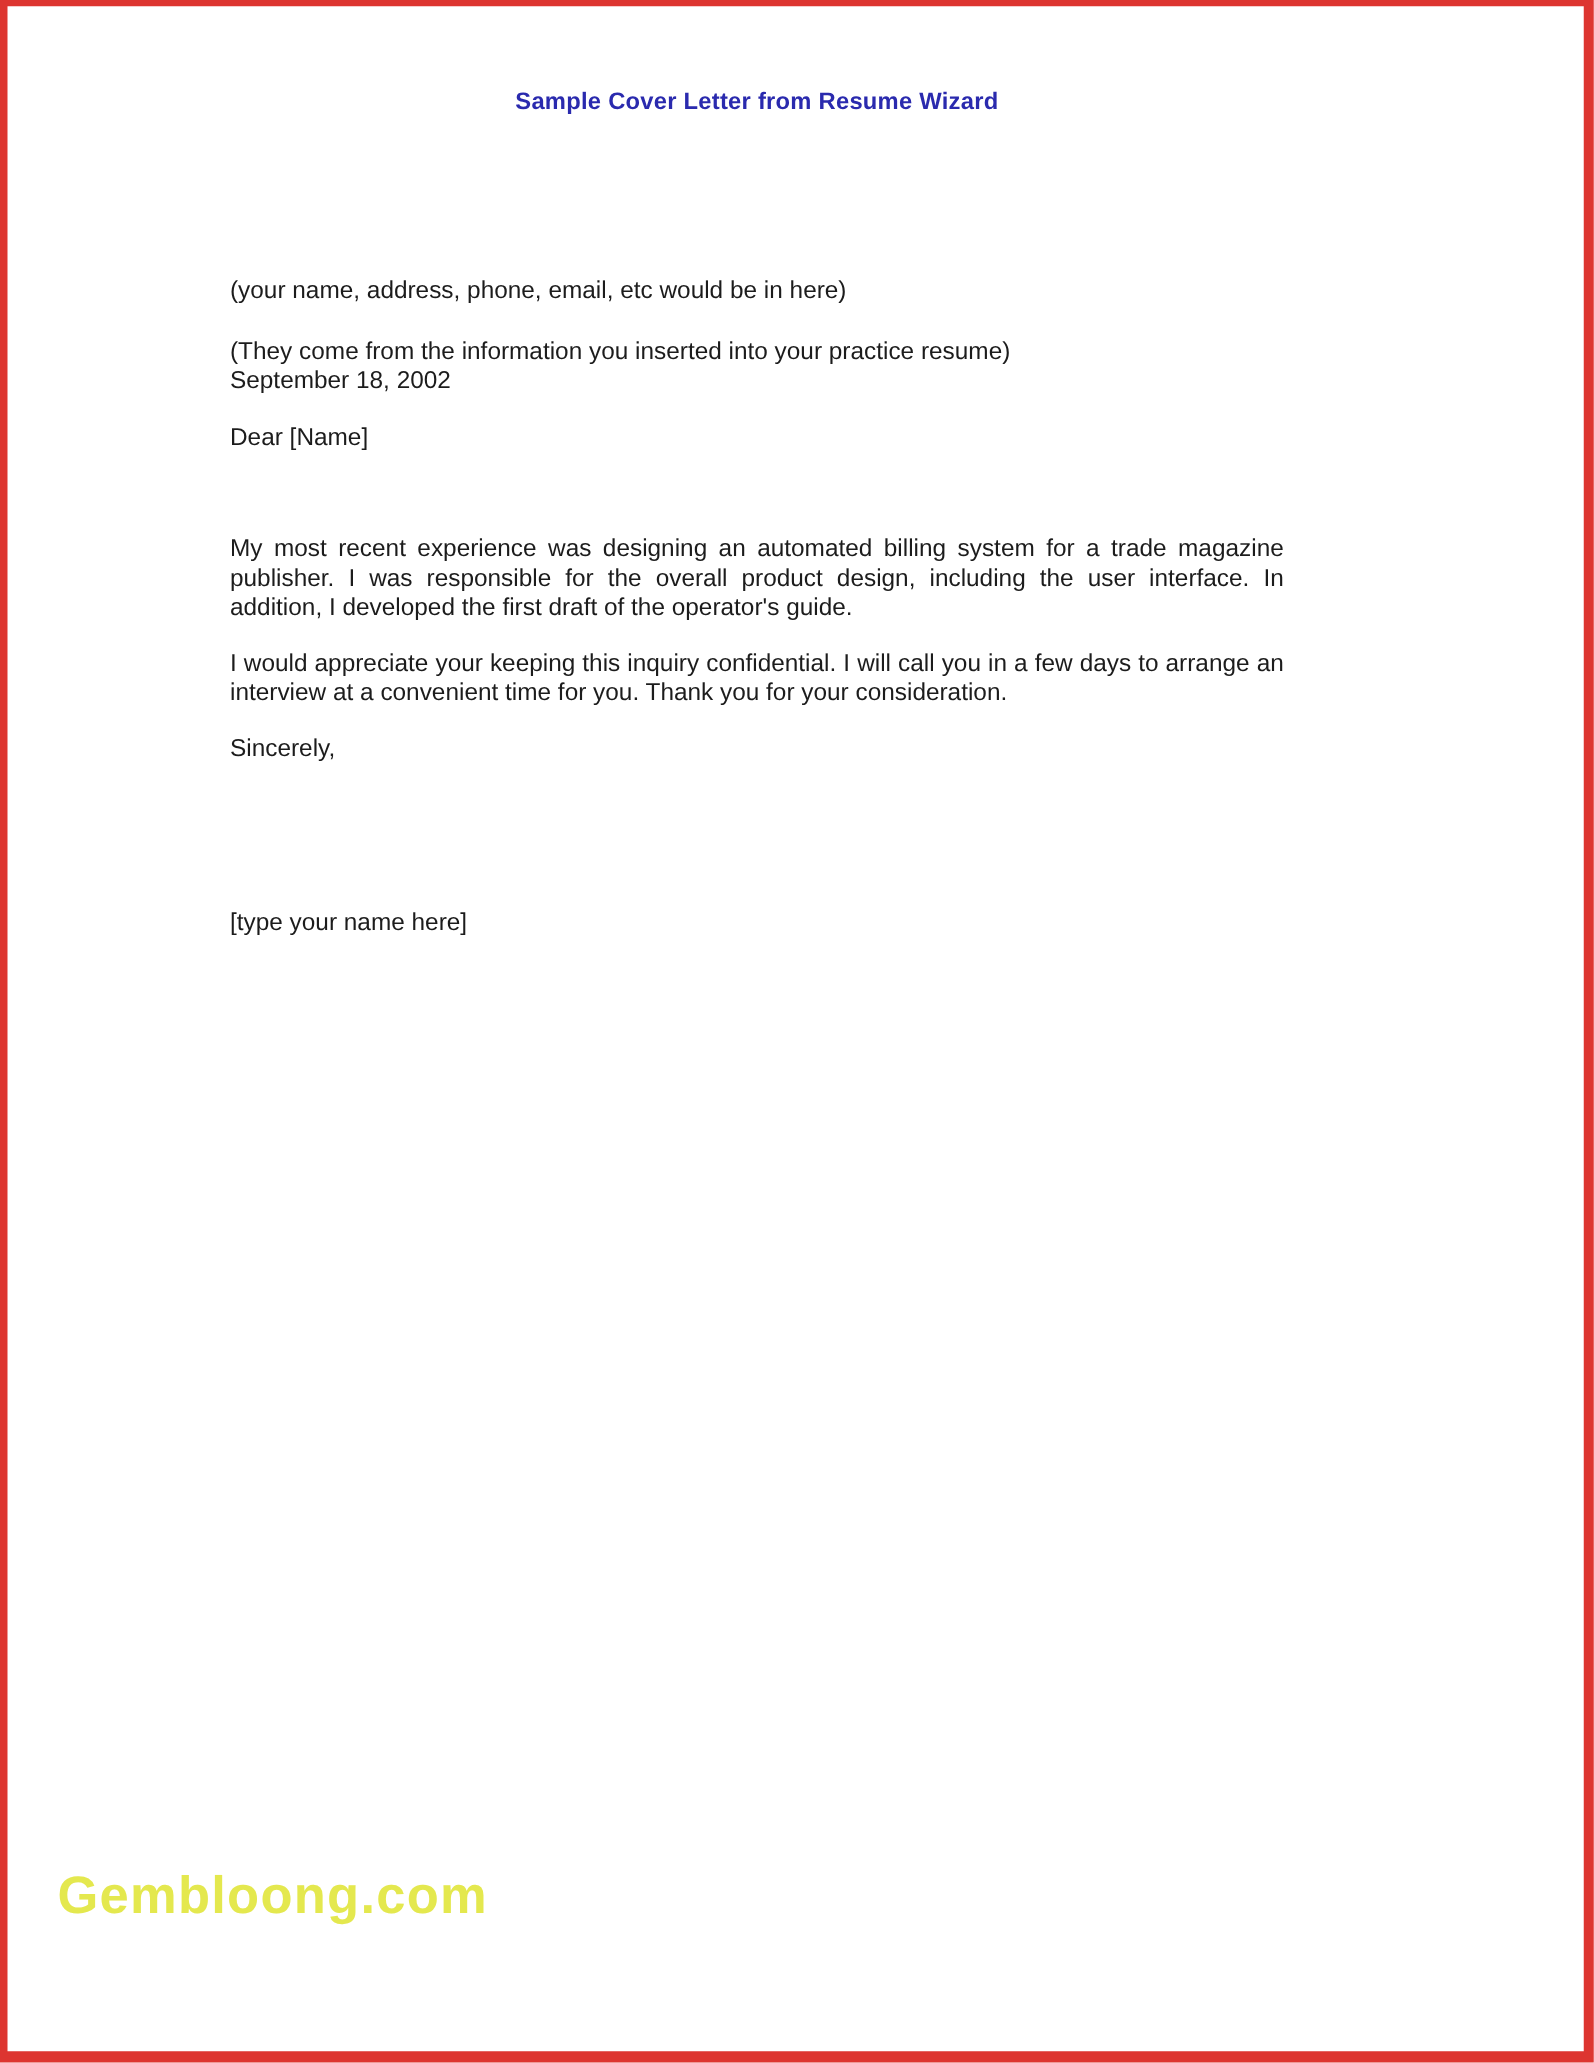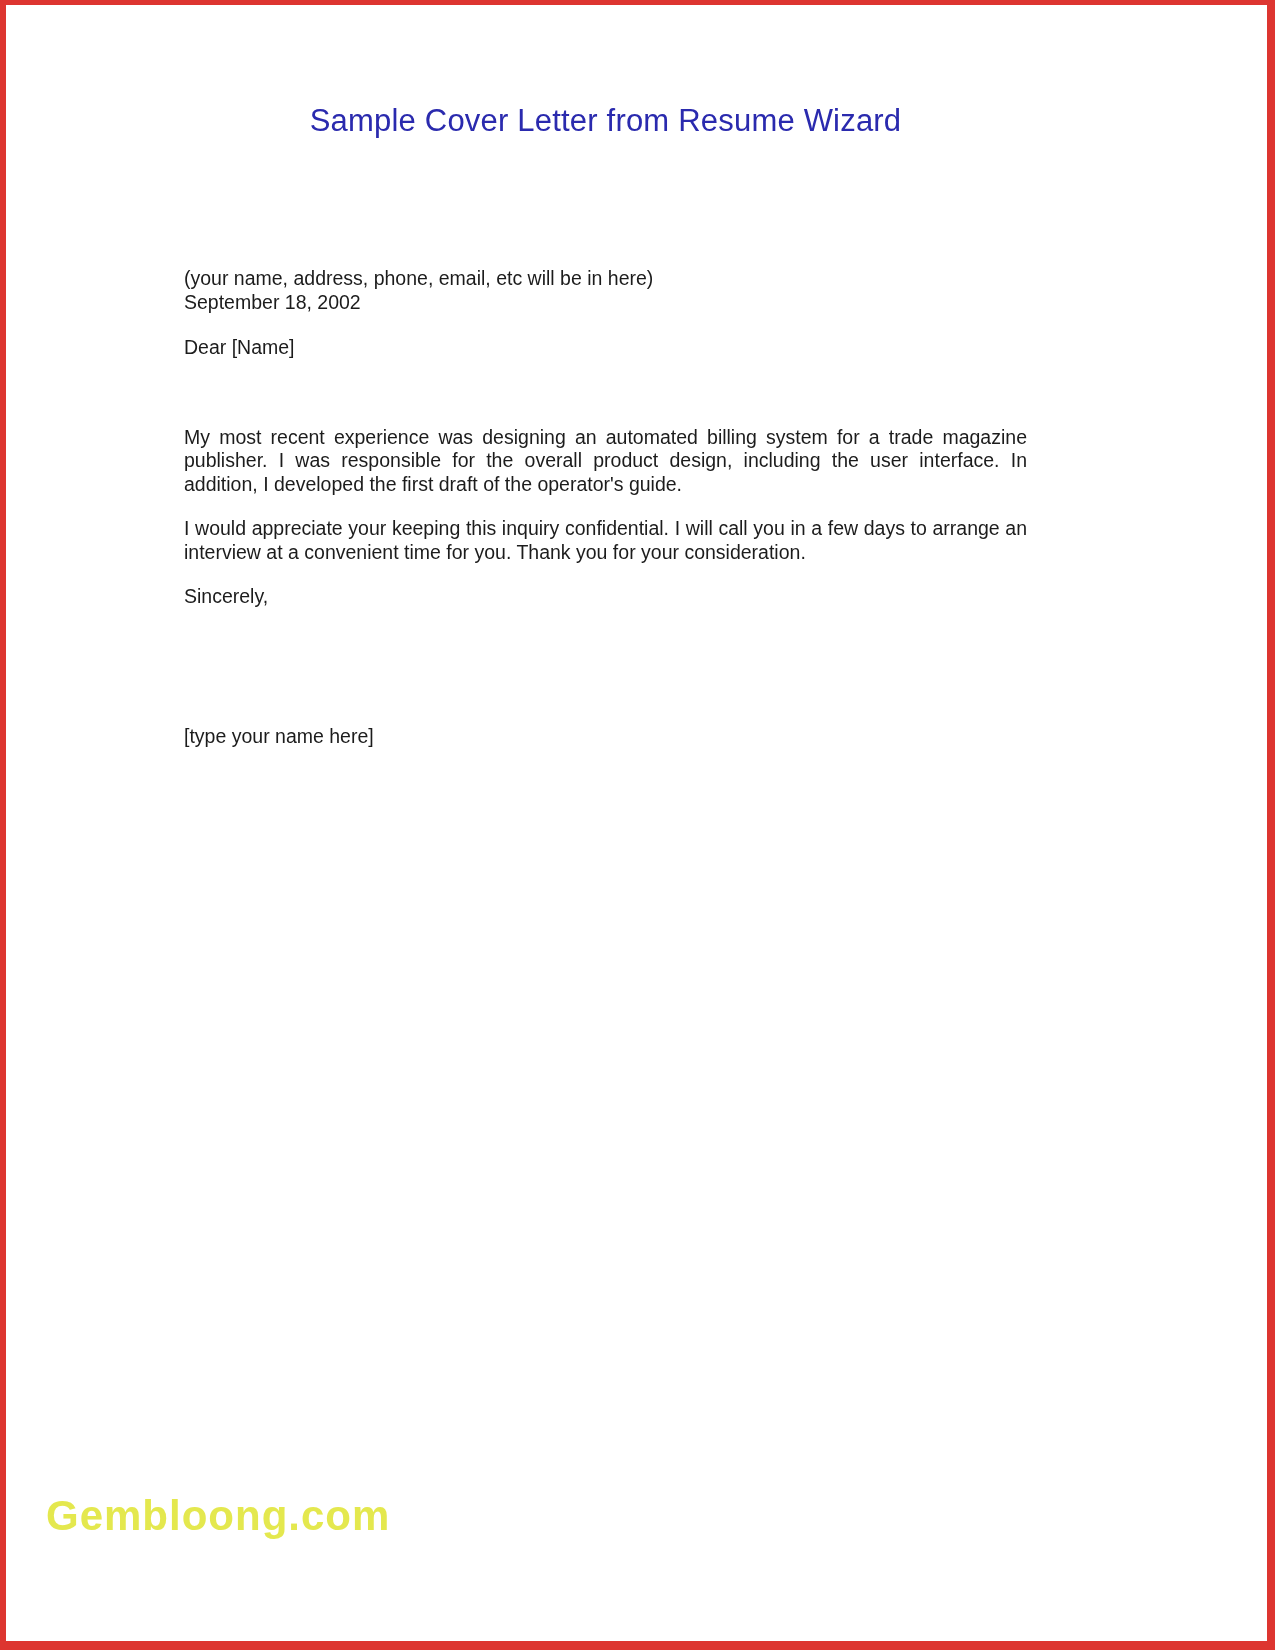--- a/index.html
+++ b/index.html
@@ -27,24 +27,24 @@
     border-right: 8px solid var(--border-color);
     border-bottom: 9px solid var(--border-color);
   }
   .content {
     position: absolute;
     left: 178px;
     right: 240px;
     top: 0;
   }
   .doc-title {
-    margin-top: 98px;
+    margin-top: 66px;
     text-align: center;
-    font-size: 31px;
-    font-weight: normal;
+    font-size: 19px;
+    font-weight: bold;
     color: var(--title-color);
     letter-spacing: 0.2px;
   }
   .line {
     font-size: 19.5px;
     line-height: 23.5px;
   }
   .intro-1 { margin-top: 128px; }
   .intro-2 { margin-top: 25px; }
   .date-line { }
@@ -69,22 +69,23 @@
   }
 </style>
 </head>
 <body>
 
 <div class="page">
   <div class="content">
 
     <h1 class="doc-title">Sample Cover Letter from Resume Wizard</h1>
 
-    <div class="line intro-1">(your name, address, phone, email, etc will be in here)</div>
+    <div class="line intro-1">(your name, address, phone, email, etc would be in here)</div>
 
+    <div class="line intro-2">(They come from the information you inserted into your practice resume)</div>
 
     <div class="line date-line">September 18, 2002</div>
 
     <div class="line salutation">Dear [Name]</div>
 
     <div class="body-paragraphs">
       <p>My most recent experience was designing an automated billing system for a trade magazine publisher. I was responsible for the overall product design, including the user interface. In addition, I developed the first draft of the operator's guide.</p>
       <p>I would appreciate your keeping this inquiry confidential. I will call you in a few days to arrange an interview at a convenient time for you. Thank you for your consideration.</p>
     </div>
 

